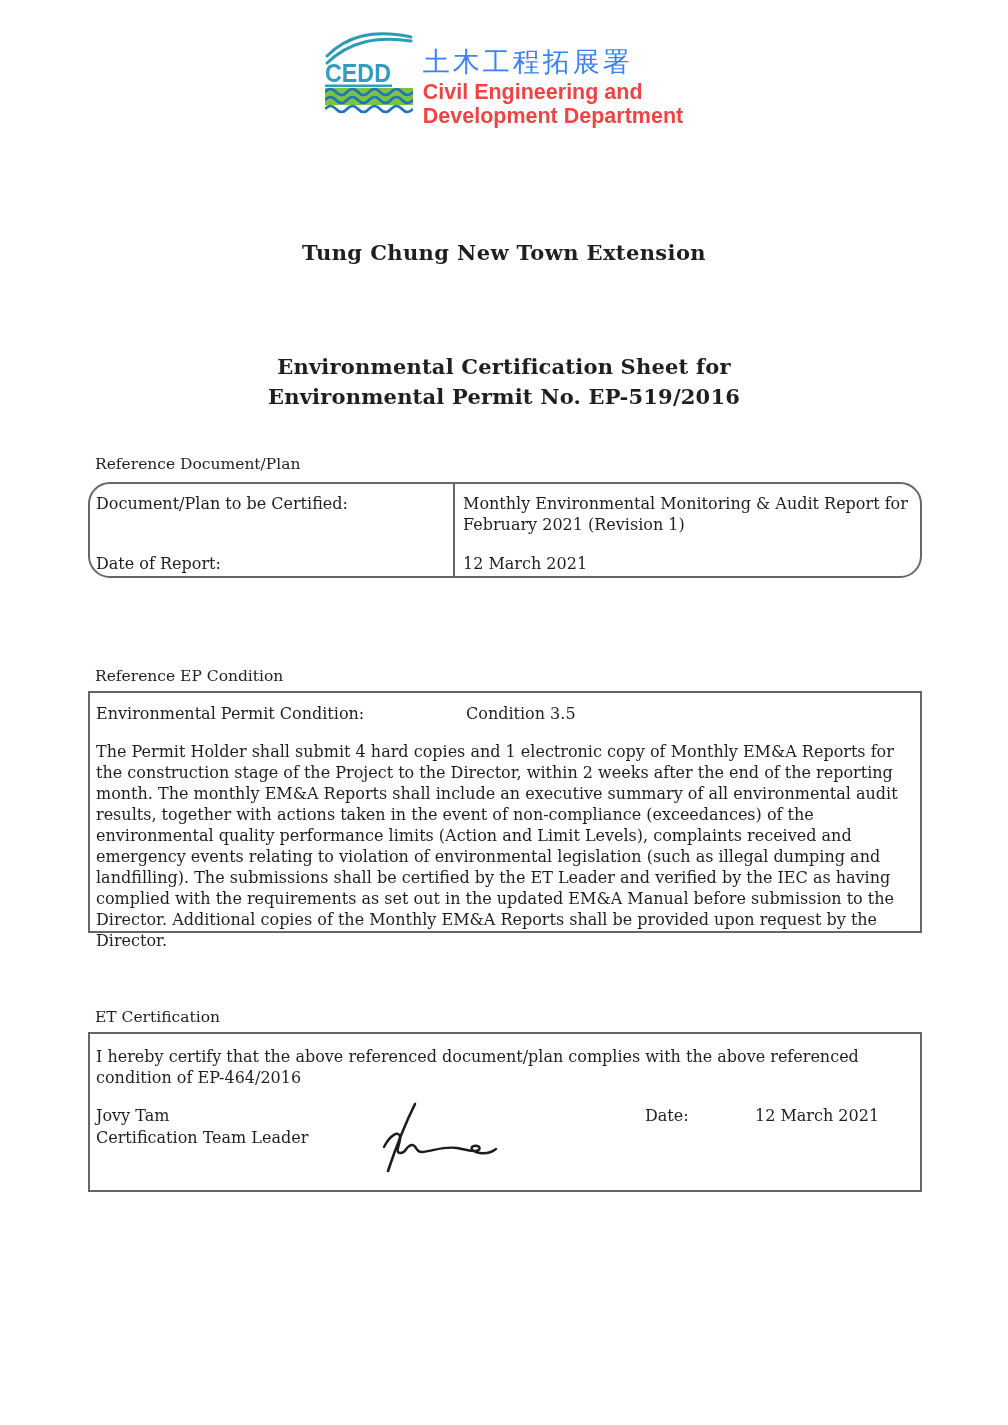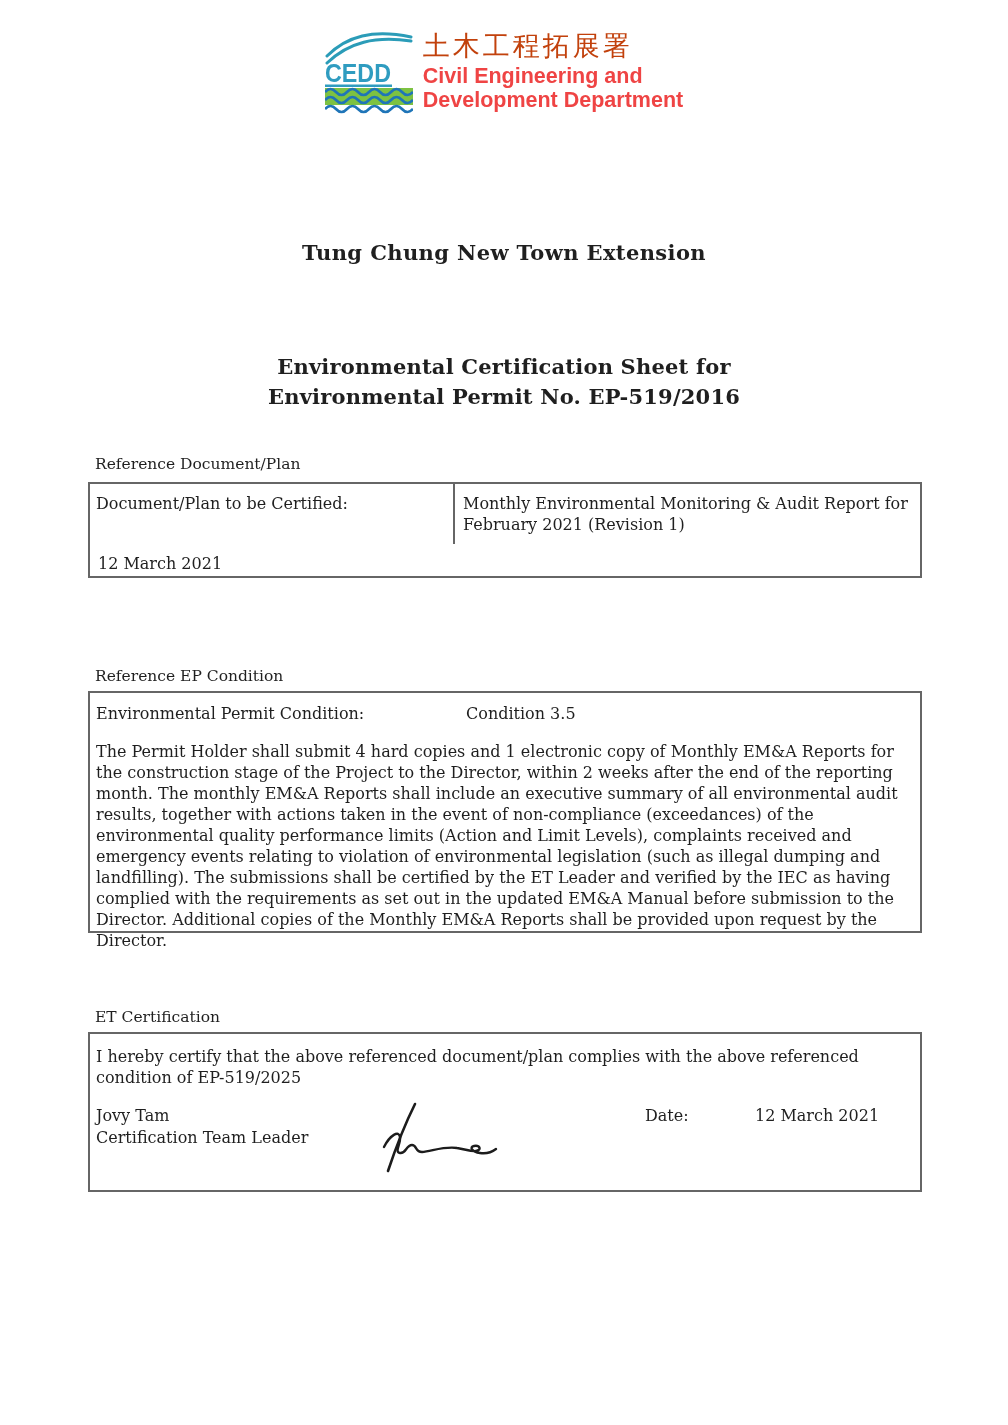--- a/index.html
+++ b/index.html
@@ -9,33 +9,33 @@
     margin:0 auto;
     background:#ffffff;
     font-family:"DejaVu Serif","Liberation Serif",serif;
     color:#1f1f1f;
     overflow:hidden;
   }
   
   .logo-row{position:absolute;top:30px;left:0;width:100%;display:flex;justify-content:center;align-items:flex-start;gap:10px;}
   .logo-graphic{width:88px;height:85px;flex:0 0 auto;}
   .logo-text{display:flex;flex-direction:column;}
-  .logo-cn{font-family:"DejaVu Sans","Liberation Sans",sans-serif;font-size:27px;line-height:31px;color:#c2410c;letter-spacing:3px;}
+  .logo-cn{font-family:"DejaVu Sans","Liberation Sans",sans-serif;font-size:27px;line-height:31px;color:#3b82f6;letter-spacing:3px;margin-top:16px;}
   .logo-en{font-family:"Liberation Sans","DejaVu Sans",sans-serif;font-weight:bold;font-size:21.5px;line-height:24px;color:#ef4444;margin-top:3px;}
   
   .title-project{position:absolute;top:240px;left:0;width:100%;text-align:center;font-size:21px;font-weight:bold;letter-spacing:0.4px;}
   .title-sheet{position:absolute;top:352px;left:0;width:100%;text-align:center;font-size:21px;font-weight:bold;line-height:30px;letter-spacing:0.2px;}
   
   .sec-heading{position:absolute;left:95px;font-size:15.5px;font-weight:normal;}
   .h1{top:455px;}
   .h2{top:667px;}
   .h3{top:1008px;}
   .doc-box{position:absolute;left:88px;width:834px;border:2px solid #666;box-sizing:border-box;background:#fff;font-size:16px;line-height:21px;}
   
-  .box1{top:482px;height:96px;display:grid;grid-template-columns:365px 1fr;grid-template-rows:60px 1fr;}
+  .box1{top:482px;height:96px;display:grid;grid-template-columns:365px 1fr;grid-template-rows:60px 1fr;border-radius:22px;}
   .b1l{border-right:2px solid #666;padding:9px 8px 0 6px;}
   .b1r{padding:9px 10px 0 8px;}
   
   .box2{top:691px;height:242px;padding:10px 12px 0 6px;}
   .box2 .cond-row{display:flex;}
   .box2 .cond-label{width:370px;flex:0 0 auto;}
   .cond-para{margin-top:17px;width:808px;text-align:left;}
   
   .box3{top:1032px;height:160px;}
   .box3 .abs{position:absolute;}
@@ -72,35 +72,36 @@
   <div class="title-project">Tung Chung New Town Extension</div>
   <div class="title-sheet">
     <div>Environmental Certification Sheet for</div>
     <div>Environmental Permit No. EP-519/2016</div>
   </div>
 
   <div class="sec-heading h1">Reference Document/Plan</div>
   <div class="doc-box box1">
     <div class="b1l">Document/Plan to be Certified:</div>
     <div class="b1r">Monthly Environmental Monitoring &amp; Audit Report for February 2021 (Revision 1)</div>
+    <div class="b1l">Date of Report:</div>
     <div class="b1r">12 March 2021</div>
   </div>
 
   <div class="sec-heading h2">Reference EP Condition</div>
   <div class="doc-box box2">
     <div class="cond-row">
       <div class="cond-label">Environmental Permit Condition:</div>
       <div>Condition 3.5</div>
     </div>
     <div class="cond-para">The Permit Holder shall submit 4 hard copies and 1 electronic copy of Monthly EM&amp;A Reports for the construction stage of the Project to the Director, within 2 weeks after the end of the reporting month.  The monthly EM&amp;A Reports shall include an executive summary of all environmental audit results, together with actions taken in the event of non-compliance (exceedances) of the environmental quality performance limits (Action and Limit Levels), complaints received and emergency events relating to violation of environmental legislation (such as illegal dumping and landfilling).  The submissions shall be certified by the ET Leader and verified by the IEC as having complied with the requirements as set out in the updated EM&amp;A Manual before submission to the Director.  Additional copies of the Monthly EM&amp;A Reports shall be provided upon request by the Director.</div>
   </div>
 
   <div class="sec-heading h3">ET Certification</div>
   <div class="doc-box box3">
-    <div class="abs statement">I hereby certify that the above referenced document/plan complies with the above referenced condition of EP-519/2025</div>
+    <div class="abs statement">I hereby certify that the above referenced document/plan complies with the above referenced condition of EP-464/2016</div>
     <div class="abs signer-name">Jovy Tam</div>
     <div class="abs signer-title">Certification Team Leader</div>
     <svg class="abs sig-svg" width="150" height="90" viewBox="0 0 150 90" xmlns="http://www.w3.org/2000/svg">
       <path d="M33,81 C40,60 52,30 60,14" fill="none" stroke-width="2.6" stroke-linecap="round" stroke="#1c1c1c"></path>
       <path d="M29,57 C35,45 44,40 45,47 C46,54 39,62 45,63 C51,64 51,55 57,55 C62,55 60,62 67,62 C77,61 90,56 102,58 C110,59 116,62 121,61 C127,60 125,55 119,56 C114,57 117,62 125,63 C131,64 137,62 141,59" fill="none" stroke-width="2.4" stroke-linecap="round" stroke="#1c1c1c"></path>
     </svg>
     <div class="abs date-label">Date:</div>
     <div class="abs date-value">12 March 2021</div>
   </div>
 

